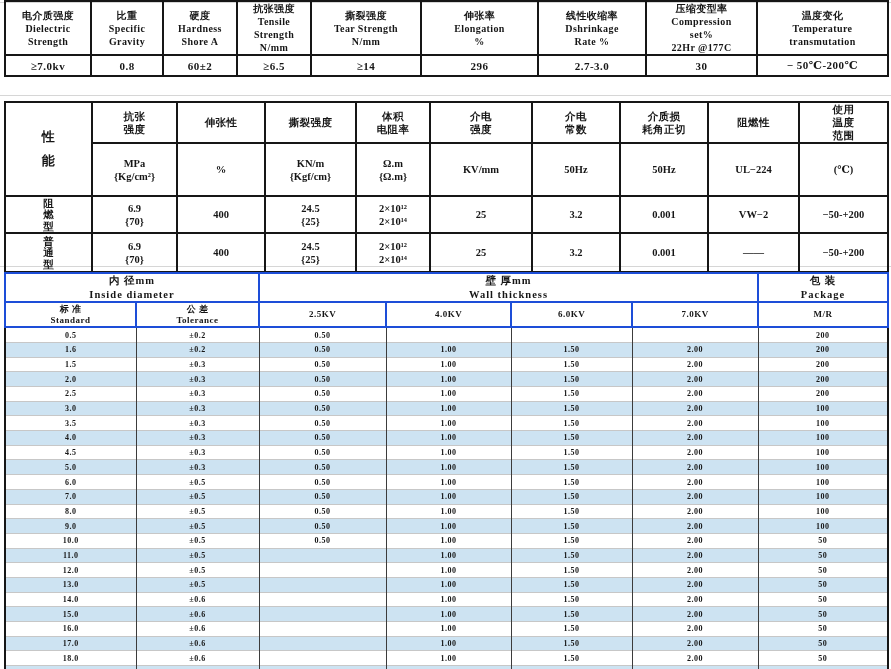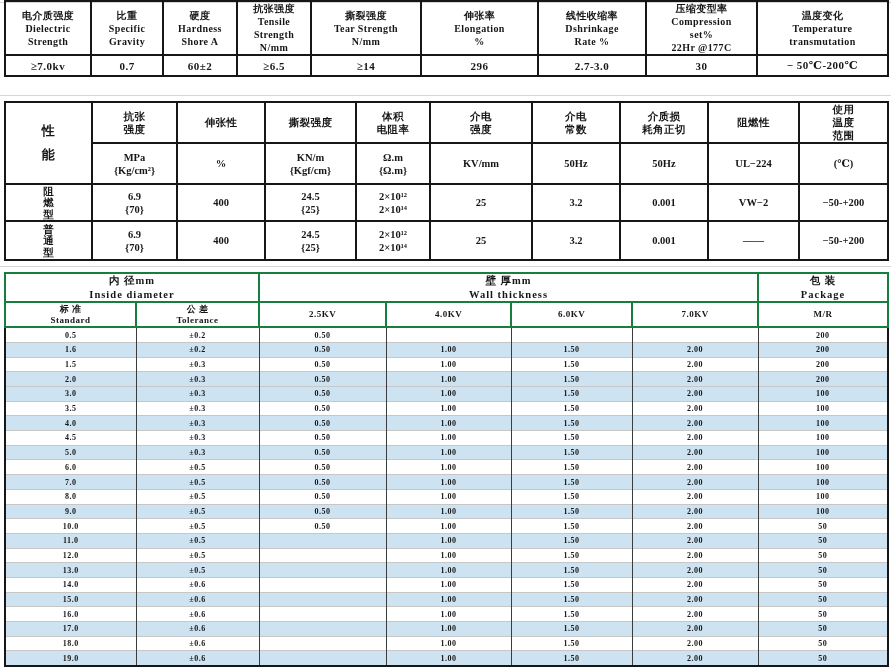--- a/index.html
+++ b/index.html
@@ -14,30 +14,30 @@
 
   
   .grid td,.grid th{border:2px solid #161616;}
 
   #t1{top:0;}
   #t1 .hd{height:49px;font-size:10px;line-height:1.3;letter-spacing:.4px;}
   #t1 .val{height:21px;font-size:11px;letter-spacing:.5px;}
 
   #t2{top:101px;}
   #t2 .r1{height:39px;font-size:10.5px;line-height:1.25;letter-spacing:.4px;}
-  #t2 .r2{height:41px;font-size:10.5px;line-height:1.25;}
+  #t2 .r2{height:53px;font-size:10.5px;line-height:1.25;}
   #t2 .dr1{height:37px;}
   #t2 .dr2{height:39px;}
   #t2 .dv{font-size:10.5px;line-height:1.25;}
   #t2 .corner{font-size:13px;line-height:1.9;}
   #t2 .vlabel{font-size:10.5px;line-height:1.08;}
 
   
   #t3{top:272px;border:2px solid #161616;}
-  #t3 thead th{border:2px solid #15803d;}
+  #t3 thead th{border:2px solid #1d4ed8;}
   #t3 .grp{height:26px;font-size:10.5px;line-height:1.3;letter-spacing:1px;}
   #t3 .sub{height:25px;font-size:9px;line-height:1.25;letter-spacing:.5px;padding-left:7px;}
   #t3 tbody td{
     height:13.7px;font-size:8px;letter-spacing:.5px;
     border-left:1.5px solid #3c3c3c;border-right:1.5px solid #3c3c3c;
     border-top:1px solid #c7c7c7;
   }
   #t3 tbody tr.stripe td{background:#cde3f2;}
 </style>
 </head>
@@ -86,21 +86,21 @@
     <th>压缩变型率
 Compression
 set%
 22Hr @177C</th>
     <th>温度变化
 Temperature
 transmutation</th>
   </tr>
   <tr class="val">
     <td>≥7.0kv</td>
-    <td>0.7</td>
+    <td>0.8</td>
     <td>60±2</td>
     <td>≥6.5</td>
     <td>≥14</td>
     <td>296</td>
     <td>2.7-3.0</td>
     <td>30</td>
     <td>− 50℃-200℃</td>
   </tr>
 </tbody>
   </table>
@@ -251,20 +251,29 @@
       </tr>
       <tr class="stripe">
         <td>2.0</td>
         <td>±0.3</td>
         <td>0.50</td>
         <td>1.00</td>
         <td>1.50</td>
         <td>2.00</td>
         <td>200</td>
       </tr>
+      <tr>
+        <td>2.5</td>
+        <td>±0.3</td>
+        <td>0.50</td>
+        <td>1.00</td>
+        <td>1.50</td>
+        <td>2.00</td>
+        <td>200</td>
+      </tr>
       <tr class="stripe">
         <td>3.0</td>
         <td>±0.3</td>
         <td>0.50</td>
         <td>1.00</td>
         <td>1.50</td>
         <td>2.00</td>
         <td>100</td>
       </tr>
       <tr>

